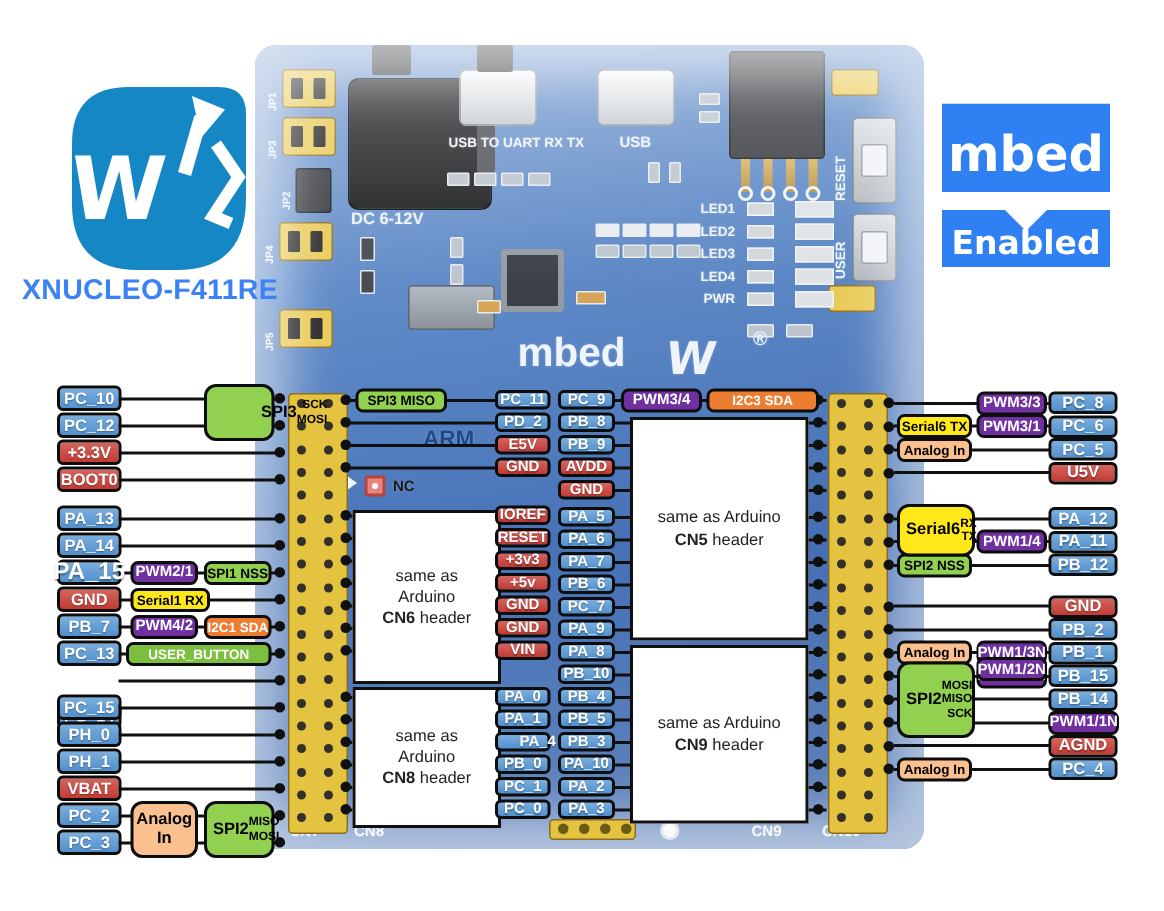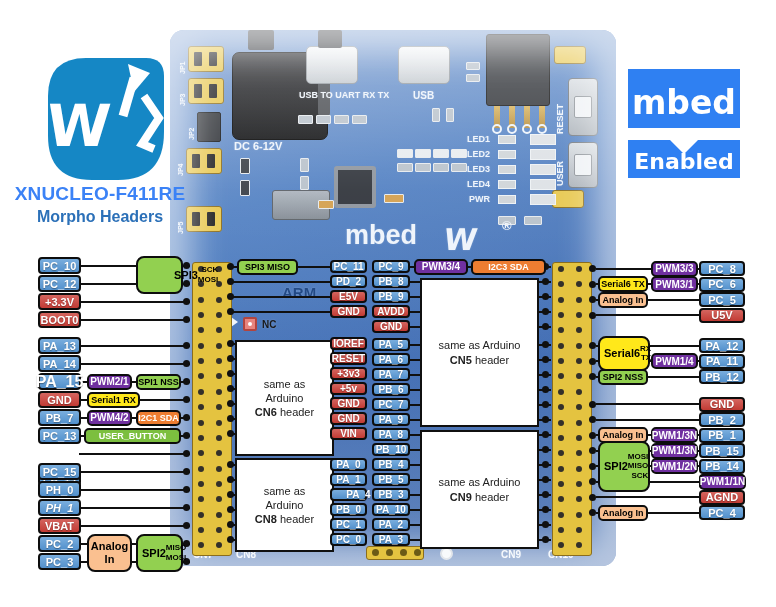--- a/index.html
+++ b/index.html
@@ -57,21 +57,20 @@
   <svg style="position:absolute;left:40px;top:50px;z-index:6" width="132" height="138" viewBox="0 0 132 138">
     <path d="M46,8 H106 Q124,8 124,26 V82 Q124,130 78,130 H52 Q8,130 8,86 V46 Q8,8 46,8 Z" fill="#1587c5"></path>
     <text x="12" y="96" font-family="DejaVu Sans, sans-serif" font-size="58" font-weight="bold" fill="#ffffff" transform="skewX(-4)">W</text>
     <path d="M83,66 L94,28" stroke="#ffffff" stroke-width="9" fill="none"></path>
     <path d="M88,14 L110,23 L94,42 Z" fill="#ffffff"></path>
     <path d="M104,46 L119,68 L102,94 L114,99" stroke="#ffffff" stroke-width="8" fill="none"></path>
   </svg>
 
   <div class="title-block">
     <div class="title">XNUCLEO-F411RE</div>
-    <div class="subtitle">Morpho Headers</div>
   </div>
 
   <svg style="position:absolute;left:628px;top:69px;z-index:6" width="112" height="109" viewBox="0 0 112 109">
     <polygon points="0,0 112,0 112,59 0,59" fill="#2f80f2"></polygon>
     <polygon points="0,71 42,71 56,85 70,71 112,71 112,109 0,109" fill="#2f80f2"></polygon>
     <text x="56" y="45" text-anchor="middle" font-family="DejaVu Sans, sans-serif" font-size="33" font-weight="bold" fill="#ffffff">mbed</text>
     <text x="56" y="100" text-anchor="middle" font-family="DejaVu Sans, sans-serif" font-size="22" font-weight="bold" fill="#ffffff">Enabled</text>
   </svg>
 
 <div class="board" style="left: 170px; top: 30px; width: 446px; height: 536px;"></div>
@@ -298,21 +297,21 @@
     <div class="dot" style="left: 183px; top: 450px;"></div>
     <div class="pin b" style="font-size: 11px; left: 38px; top: 469px; width: 43px; height: 17px;">PC_14</div>
     <div class="line" style="left: 79px; top: 470.5px; width: 111px; height: 2px;"></div>
     <div class="dot" style="left: 183px; top: 468px;"></div>
     <div class="pin b" style="font-size: 11px; left: 38px; top: 463px; width: 43px; height: 17px;">PC_15</div>
     <div class="line" style="left: 79px; top: 488.5px; width: 111px; height: 2px;"></div>
     <div class="dot" style="left: 183px; top: 486px;"></div>
     <div class="pin b" style="font-size: 11px; left: 38px; top: 481px; width: 43px; height: 17px;">PH_0</div>
     <div class="line" style="left: 79px; top: 506.5px; width: 111px; height: 2px;"></div>
     <div class="dot" style="left: 183px; top: 504px;"></div>
-    <div class="pin b" style="font-size: 11px; left: 38px; top: 499px; width: 43px; height: 17px; font-style: italic;">PH_1</div>
+    <div class="pin b" style="font-size: 11px; left: 38px; top: 499px; width: 43px; height: 17px;">PH_1</div>
     <div class="line" style="left: 79px; top: 524.5px; width: 111px; height: 2px;"></div>
     <div class="dot" style="left: 183px; top: 522px;"></div>
     <div class="pin r" style="font-size: 11px; left: 38px; top: 517px; width: 43px; height: 17px;">VBAT</div>
     <div class="line" style="left: 79px; top: 542.5px; width: 111px; height: 2px;"></div>
     <div class="dot" style="left: 183px; top: 540px;"></div>
     <div class="pin b" style="font-size: 11px; left: 38px; top: 535px; width: 43px; height: 17px;">PC_2</div>
     <div class="line" style="left: 79px; top: 560.5px; width: 111px; height: 2px;"></div>
     <div class="dot" style="left: 183px; top: 558px;"></div>
     <div class="pin b" style="font-size: 11px; left: 38px; top: 553px; width: 43px; height: 17px;">PC_3</div>
     <div class="badge iface s-green" style="left: 136px; top: 255.5px; width: 47px; height: 38px; padding-left: 36px;">
@@ -371,21 +370,21 @@
     <div class="pin b" style="font-size: 11px; left: 699px; top: 427.5px; width: 46px; height: 15px;">PB_1</div>
     <div class="badge s-peach" style="font-size: 9px; left: 598px; top: 427px; width: 50px; height: 16px;">Analog In</div>
     <div class="badge s-purple" style="font-size: 10px; left: 651px; top: 427px; width: 47px; height: 16px;">PWM1/3N</div>
     <div class="line" style="left: 596px; top: 449.5px; width: 104px; height: 2px;"></div>
     <div class="dot" style="left: 589px; top: 447px;"></div>
     <div class="pin b" style="font-size: 11px; left: 699px; top: 443px; width: 46px; height: 15px;">PB_15</div>
     <div class="badge s-purple" style="font-size: 10px; left: 651px; top: 442.5px; width: 47px; height: 16px;">PWM1/3N</div>
     <div class="line" style="left: 596px; top: 465px; width: 104px; height: 2px;"></div>
     <div class="dot" style="left: 589px; top: 462.5px;"></div>
     <div class="pin b" style="font-size: 11px; left: 699px; top: 458.5px; width: 46px; height: 15px;">PB_14</div>
-    <div class="badge s-purple" style="font-size: 10px; left: 651px; top: 458px; width: 47px; height: 16px;">PWM1/2N</div>
+    <div class="badge s-purple" style="font-size: 10px; left: 651px; top: 438px; width: 47px; height: 16px;">PWM1/2N</div>
     <div class="line" style="left: 596px; top: 480.5px; width: 104px; height: 2px;"></div>
     <div class="dot" style="left: 589px; top: 478px;"></div>
     <div class="pin b" style="font-size: 11px; left: 699px; top: 474px; width: 46px; height: 15px;">PB_13</div>
     <div class="badge s-purple" style="font-size: 10px; left: 651px; top: 473.5px; width: 47px; height: 16px; margin-left: 48px;">PWM1/1N</div>
     <div class="line" style="left: 596px; top: 496px; width: 104px; height: 2px;"></div>
     <div class="dot" style="left: 589px; top: 493.5px;"></div>
     <div class="pin r" style="font-size: 11px; left: 699px; top: 489.5px; width: 46px; height: 15px;">AGND</div>
     <div class="line" style="left: 596px; top: 511.5px; width: 104px; height: 2px;"></div>
     <div class="dot" style="left: 589px; top: 509px;"></div>
     <div class="pin b" style="font-size: 11px; left: 699px; top: 505px; width: 46px; height: 15px;">PC_4</div>

